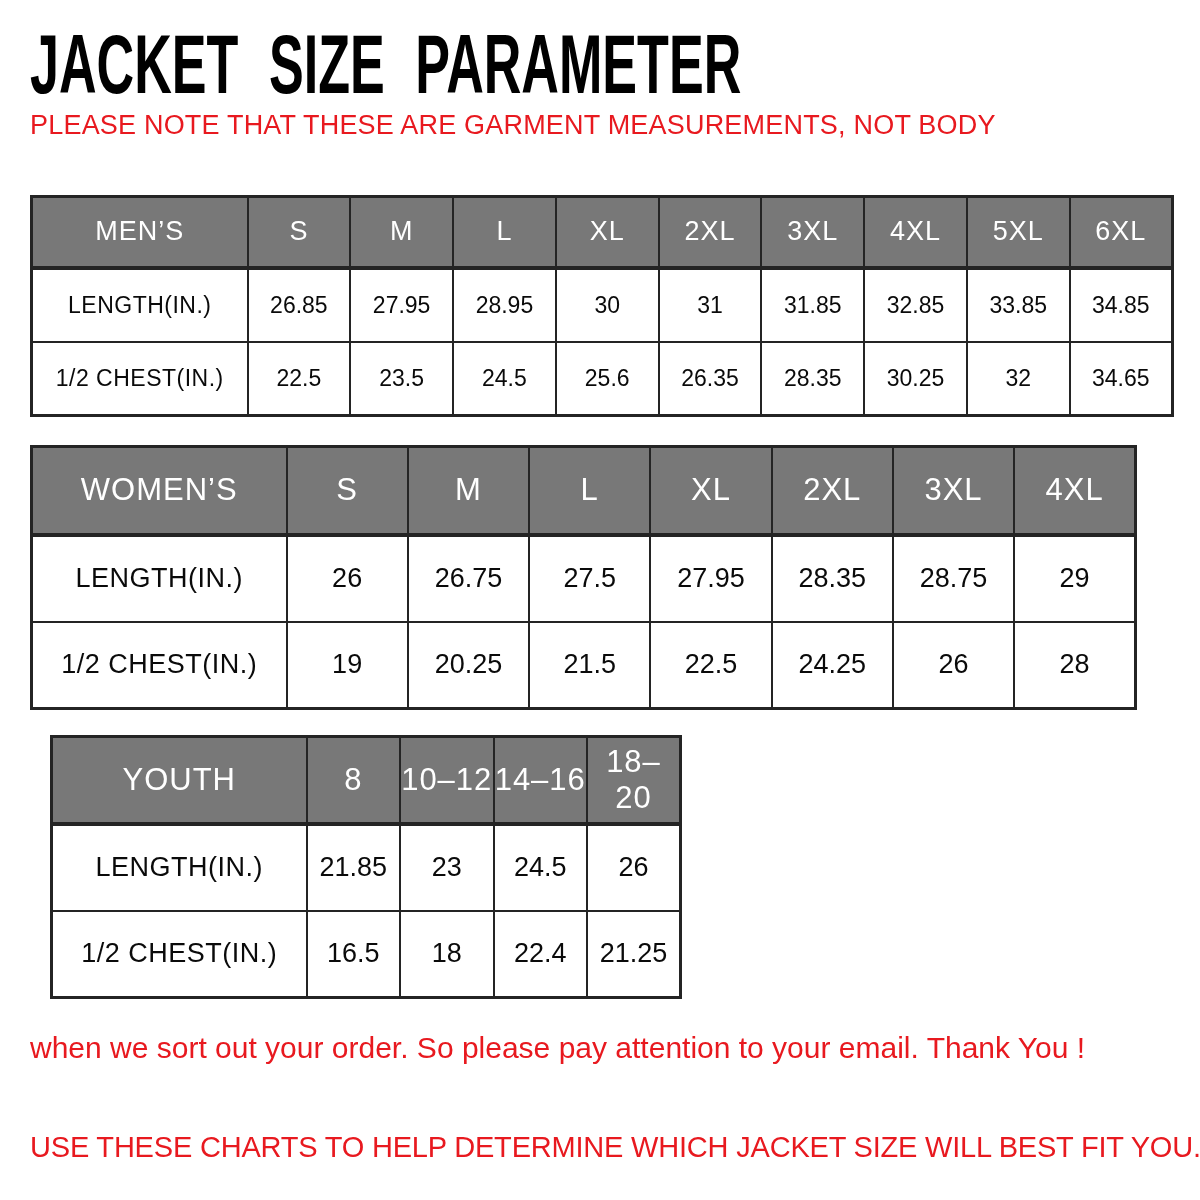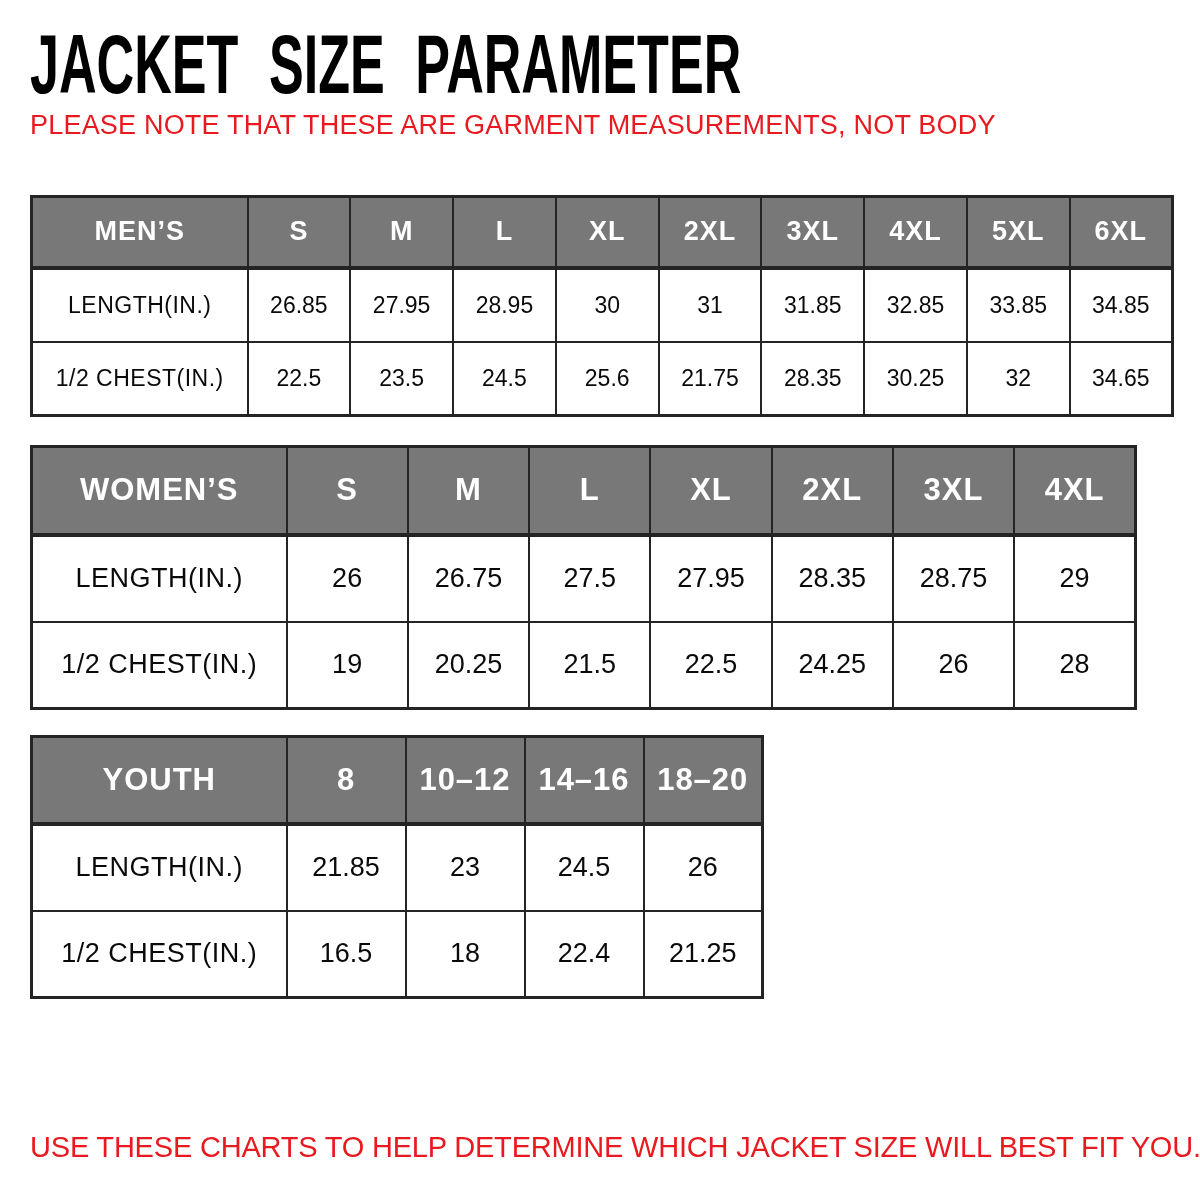--- a/index.html
+++ b/index.html
@@ -41,21 +41,21 @@
     border: 3px solid #242424;
     background: #fff;
   }
   .size-table th, .size-table td {
     border: 2px solid #242424;
     text-align: center; vertical-align: middle;
     padding: 0; overflow: hidden;
   }
   .size-table thead th {
     background: #787878; color: #ffffff;
-    font-weight: 700; letter-spacing: 1px;
+    font-weight: 400; letter-spacing: 1px;
     border-bottom: 4px solid #242424;
     text-align: center;
   }
   .size-table tbody td { color: #0a0a0a; }
   .size-table td.row-label { font-weight: 400; letter-spacing: 0.5px; }
 
   
   .mens table.size-table { width: 1144px; }
   .mens col.label-col { width: 216px; }
   .mens thead tr { height: 71px; }
@@ -65,21 +65,21 @@
 
   
   .womens table.size-table { width: 1107px; padding-left: 12px; }
   .womens col.label-col { width: 255px; }
   .womens thead tr { height: 88px; }
   .womens tbody tr { height: 87px; }
   .womens thead th { font-size: 31px; }
   .womens tbody td { font-size: 27px; }
 
   
-  .youth table.size-table { width: 734px; }
+  .youth table.size-table { width: 632px; margin-left: 20px; }
   .youth col.label-col { width: 255px; }
   .youth thead tr { height: 87px; }
   .youth tbody tr { height: 87px; }
   .youth thead th { font-size: 31px; }
   .youth tbody td { font-size: 27px; }
 
   
   .footer1 {
     position: absolute; top: 1026px; left: 30px;
     color: #e8191f; font-size: 30px; line-height: 44px;
@@ -142,21 +142,21 @@
             <td>32.85</td>
             <td>33.85</td>
             <td>34.85</td>
           </tr>
           <tr>
             <td class="row-label">1/2 CHEST(IN.)</td>
             <td>22.5</td>
             <td>23.5</td>
             <td>24.5</td>
             <td>25.6</td>
-            <td>21.75</td>
+            <td>26.35</td>
             <td>28.35</td>
             <td>30.25</td>
             <td>32</td>
             <td>34.65</td>
           </tr>
         </tbody>
       </table>
     </div>
 
   <div class="tbl-wrap womens">
@@ -239,17 +239,18 @@
             <td>16.5</td>
             <td>18</td>
             <td>22.4</td>
             <td>21.25</td>
           </tr>
         </tbody>
       </table>
     </div>
 
   <div class="footer1">
+    <div>when we sort out your order. So please pay attention to your email. Thank You !</div>
   </div>
 
   <div class="footer2">USE THESE CHARTS TO HELP DETERMINE WHICH JACKET SIZE WILL BEST FIT YOU.</div>
 
 </div>
 
 </body></html>

